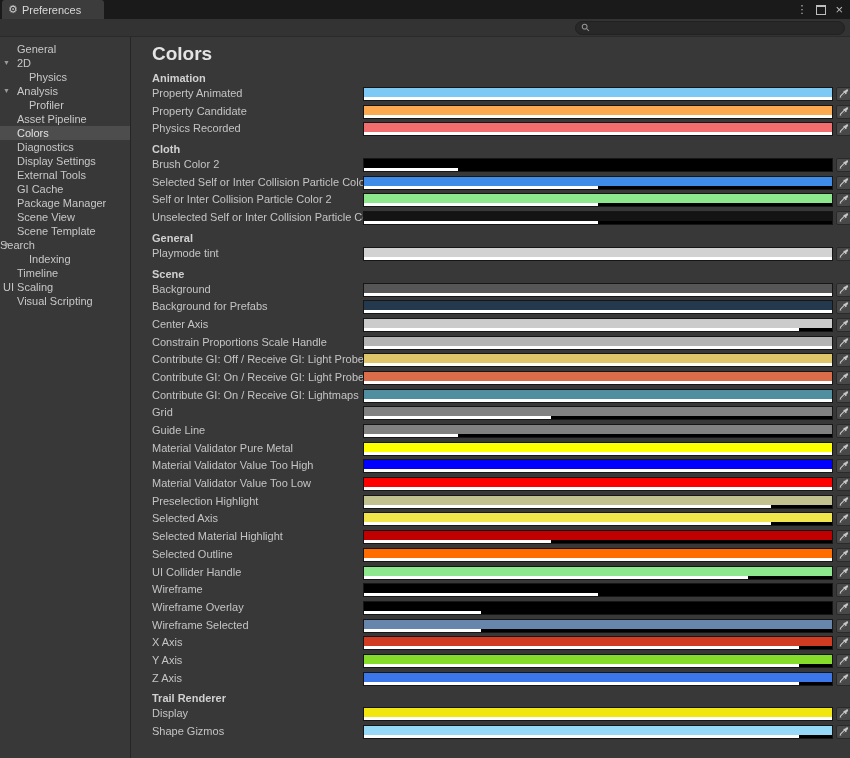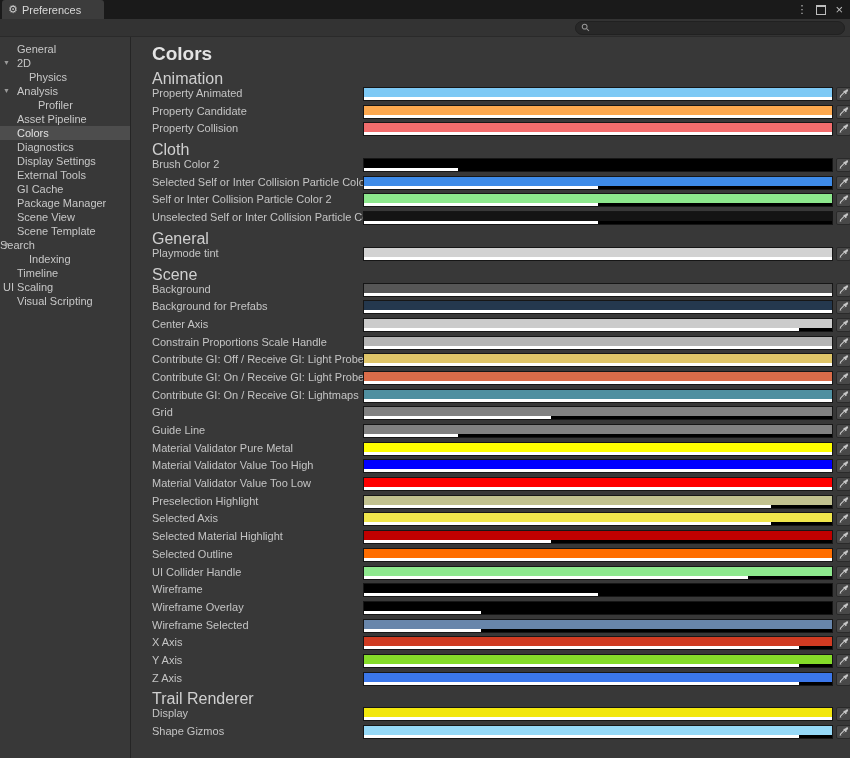--- a/index.html
+++ b/index.html
@@ -48,21 +48,21 @@
     position:absolute;left:3px;top:0;font-size:7px;color:#9a9a9a;line-height:14px;
   }
 
   .main{flex:1;padding:6px 0 0 11px;overflow:hidden;}
   .page-title{
     font-size:19px;font-weight:bold;color:#e4e4e4;
     margin:0 0 6px 10px;line-height:22px;
   }
   .section-h{
     height:15px;line-height:15px;margin:2px 0 1px 10px;
-    font-size:16px;font-weight:normal;color:#d0d0d0;
+    font-size:11px;font-weight:bold;color:#d0d0d0;
   }
   .color-row{display:flex;height:17.7px;}
   .row-label{
     width:211px;flex:0 0 auto;margin-left:10px;
     font-size:11px;color:#c4c4c4;white-space:nowrap;overflow:hidden;
   }
   .swatch{
     width:468px;flex:0 0 auto;height:12px;
     border:1px solid #161616;background:#000;cursor:pointer;
     display:flex;flex-direction:column;
@@ -103,21 +103,21 @@
       <input type="text" value="" style="">
     </div>
   </div>
 
   <div class="body">
     <div class="sidebar" id="sidebar">
         <div class="sb-item" style="padding-left: 17px;"><span>General</span></div>
         <div class="sb-item" style="padding-left: 17px;"><span class="tri">▼</span><span>2D</span></div>
         <div class="sb-item" style="padding-left: 29px;"><span>Physics</span></div>
         <div class="sb-item" style="padding-left: 17px;"><span class="tri">▼</span><span>Analysis</span></div>
-        <div class="sb-item" style="padding-left: 38px;"><span>Profiler</span></div>
+        <div class="sb-item" style="padding-left: 29px;"><span>Profiler</span></div>
         <div class="sb-item" style="padding-left: 17px;"><span>Asset Pipeline</span></div>
         <div class="sb-item selected" style="padding-left: 17px;"><span>Colors</span></div>
         <div class="sb-item" style="padding-left: 17px;"><span>Diagnostics</span></div>
         <div class="sb-item" style="padding-left: 17px;"><span>Display Settings</span></div>
         <div class="sb-item" style="padding-left: 17px;"><span>External Tools</span></div>
         <div class="sb-item" style="padding-left: 17px;"><span>GI Cache</span></div>
         <div class="sb-item" style="padding-left: 17px;"><span>Package Manager</span></div>
         <div class="sb-item" style="padding-left: 17px;"><span>Scene View</span></div>
         <div class="sb-item" style="padding-left: 17px;"><span>Scene Template</span></div>
         <div class="sb-item" style=""><span class="tri">▼</span><span>Search</span></div>
@@ -152,21 +152,21 @@
                 <div class="alpha-fill" style="width: 100%;"></div>
               </div>
             </div>
             <button class="dropper">
               <svg width="10" height="10" viewBox="0 0 16 16" fill="#c8c8c8">
                 <path d="M14.7 1.3a2.5 2.5 0 0 0-3.5 0L9.2 3.3l-.8-.8-1.6 1.6.8.8-5.9 5.9-.7 3.2 3.2-.7 5.9-5.9.8.8 1.6-1.6-.8-.8 2-2a2.5 2.5 0 0 0 0-3.5zM4.6 12.6l-1.6.4.4-1.6 5.4-5.4 1.2 1.2-5.4 5.4z"></path>
               </svg>
             </button>
           </div>
           <div class="color-row">
-            <span class="row-label">Property Collision</span>
+            <span class="row-label">Physics Recorded</span>
             <div class="swatch">
               <div class="col" style="background: rgb(242, 109, 109);"></div>
               <div class="alpha">
                 <div class="alpha-fill" style="width: 100%;"></div>
               </div>
             </div>
             <button class="dropper">
               <svg width="10" height="10" viewBox="0 0 16 16" fill="#c8c8c8">
                 <path d="M14.7 1.3a2.5 2.5 0 0 0-3.5 0L9.2 3.3l-.8-.8-1.6 1.6.8.8-5.9 5.9-.7 3.2 3.2-.7 5.9-5.9.8.8 1.6-1.6-.8-.8 2-2a2.5 2.5 0 0 0 0-3.5zM4.6 12.6l-1.6.4.4-1.6 5.4-5.4 1.2 1.2-5.4 5.4z"></path>
               </svg>

